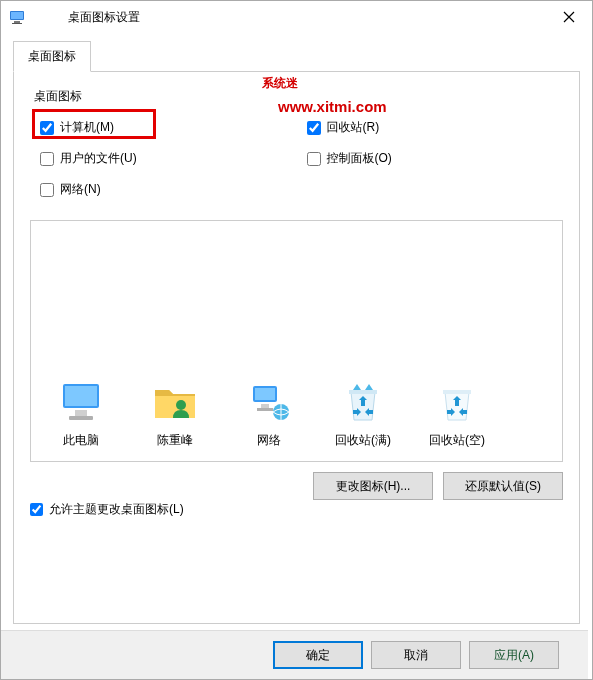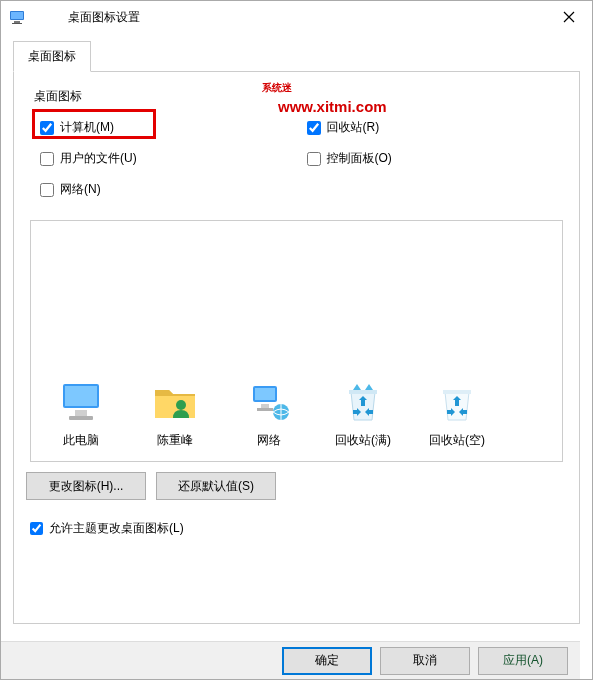--- a/index.html
+++ b/index.html
@@ -12,29 +12,29 @@
     .content { position: absolute; top: 32px; left: 0; right: 0; bottom: 50px; padding: 8px 12px; }
     .tabstrip { display: flex; border-bottom: 1px solid #ccc; }
     .tab { padding: 6px 14px; border: 1px solid #ccc; border-bottom: 1px solid #fff; margin-bottom: -1px; background: #fff; font-size: 12px; }
     .tabpanel { border: 1px solid #ccc; border-top: none; padding: 16px 12px 12px; height: calc(100% - 28px); position: relative; }
     .fieldset-label { font-size: 12px; margin-bottom: 8px; display: block; margin-left: 8px; }
     .checkbox-grid { display: grid; grid-template-columns: 1fr 1fr; gap: 14px 20px; padding: 6px 14px 16px; }
     .checkbox-row { display: flex; align-items: center; gap: 6px; }
     .checkbox-row input[type="checkbox"] { width: 14px; height: 14px; }
     .highlight-box { position: absolute; border: 3px solid #e30000; pointer-events: none; }
     .hl1 { top: 37px; left: 18px; width: 124px; height: 30px; }
-    .watermark1 { position: absolute; top: 9px; left: 248px; color: #d40000; font-weight: bold; font-size: 10px; }
+    .watermark1 { position: absolute; top: 3px; left: 248px; color: #d40000; font-weight: bold; font-size: 12px; }
     .watermark2 { position: absolute; top: 26px; left: 264px; color: #d40000; font-weight: bold; font-size: 15px; }
     .icon-box { border: 1px solid #ccc; margin: 6px 4px 0; height: 242px; padding: 12px 6px; display: flex; gap: 6px; align-items: flex-end; }
     .icon-item { width: 88px; display: flex; flex-direction: column; align-items: center; gap: 6px; text-align: center; font-size: 12px; }
     .icon-svg { width: 48px; height: 48px; }
-    .button-row { display: flex; gap: 10px; margin-top: 10px; padding-right: 4px;}
+    .button-row { display: flex; justify-content: flex-end; gap: 10px; margin-top: 10px; padding-right: 4px;}
     .btn { min-width: 120px; height: 28px; padding: 0 14px; border: 1px solid #adadad; background: #e1e1e1; font-size: 12px; cursor: pointer; font-family: inherit; }
-    .allow-theme { display: flex; align-items: center; gap: 6px; margin-top: 20px; margin-left: 4px; }
-    .footer { position: absolute; bottom: 0; left: 0; right: 12px; height: 38px; background: #f0f0f0; border-top: 1px solid #ddd; display: flex; justify-content: flex-end; align-items: center; gap: 8px; padding-right: 12px; }
+    .allow-theme { display: flex; align-items: center; gap: 6px; margin-top: 1px; margin-left: 4px; }
+    .footer { position: absolute; bottom: 0; left: 0; right: 4px; height: 49px; background: #f0f0f0; border-top: 1px solid #ddd; display: flex; justify-content: flex-end; align-items: center; gap: 8px; padding-right: 29px; }
     .footer .btn { min-width: 90px; }
     .btn-primary { border: 2px solid #0078d7; background: #e1e1e1; }
     .btn-disabled { color: #14532d; }
   </style>
 </head>
 <body>
 
 <div class="window">
   <div class="titlebar">
     <span class="titlebar-icon">

